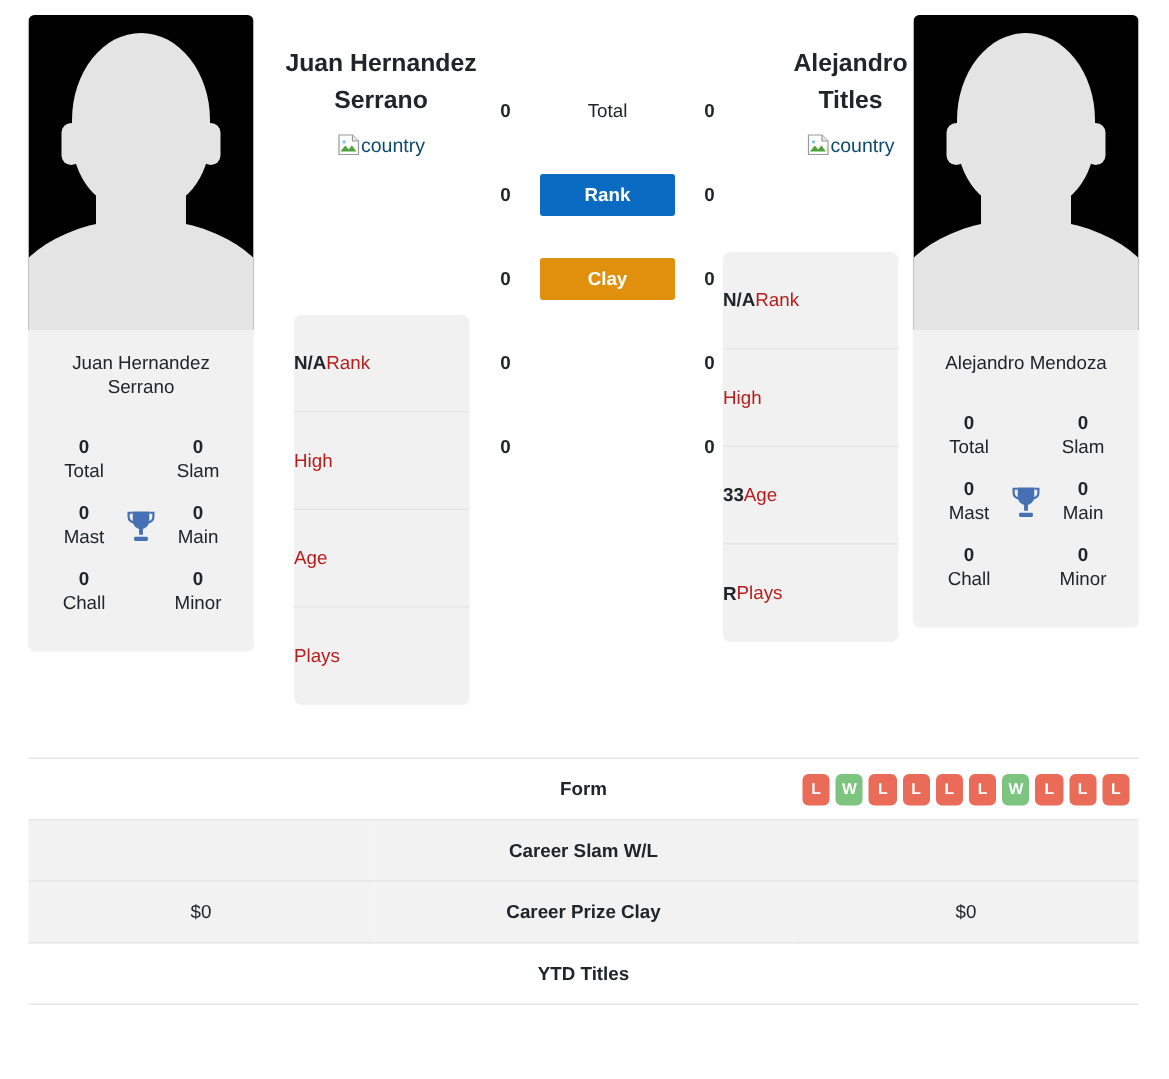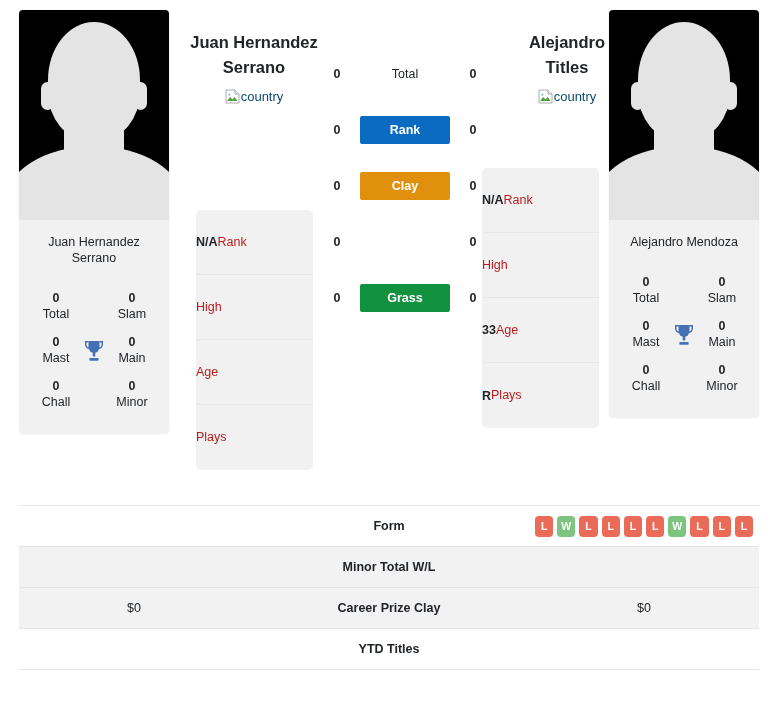--- a/index.html
+++ b/index.html
@@ -353,21 +353,20 @@
         <div class="surf-num">0</div>
         <div class="surf-bar" style="background:#e0900c">Clay</div>
         <div class="surf-num">0</div>
       </div>
       <div class="surf-row">
         <div class="surf-num">0</div>
         <div class="surf-num">0</div>
       </div>
       <div class="surf-row">
         <div class="surf-num">0</div>
-        <div class="surf-bar" style="background:#12913f">Grass</div>
         <div class="surf-num">0</div>
       </div>
     </div>
 
     <div class="name-block right">
       <div class="pname">Alejandro</div>
       <div class="pname">Titles</div>
       <div class="country-line">
         <span class="broken-img">
           <svg width="15" height="15" viewBox="0 0 15 15">
@@ -474,21 +473,21 @@
               <span class="badge" style="background: rgb(234, 107, 87);">L</span>
               <span class="badge" style="background: rgb(124, 196, 127);">W</span>
               <span class="badge" style="background: rgb(234, 107, 87);">L</span>
               <span class="badge" style="background: rgb(234, 107, 87);">L</span>
               <span class="badge" style="background: rgb(234, 107, 87);">L</span>
             </div>
         </td>
       </tr>
       <tr class="shaded">
         <td class="side"></td>
-        <td class="label">Minor Total W/L</td>
+        <td class="label">Career Slam W/L</td>
         <td class="side"></td>
       </tr>
       <tr class="shaded">
         <td class="side">$0</td>
         <td class="label">Career Prize Clay</td>
         <td class="side">$0</td>
       </tr>
       <tr>
         <td class="side"></td>
         <td class="label">YTD Titles</td>

